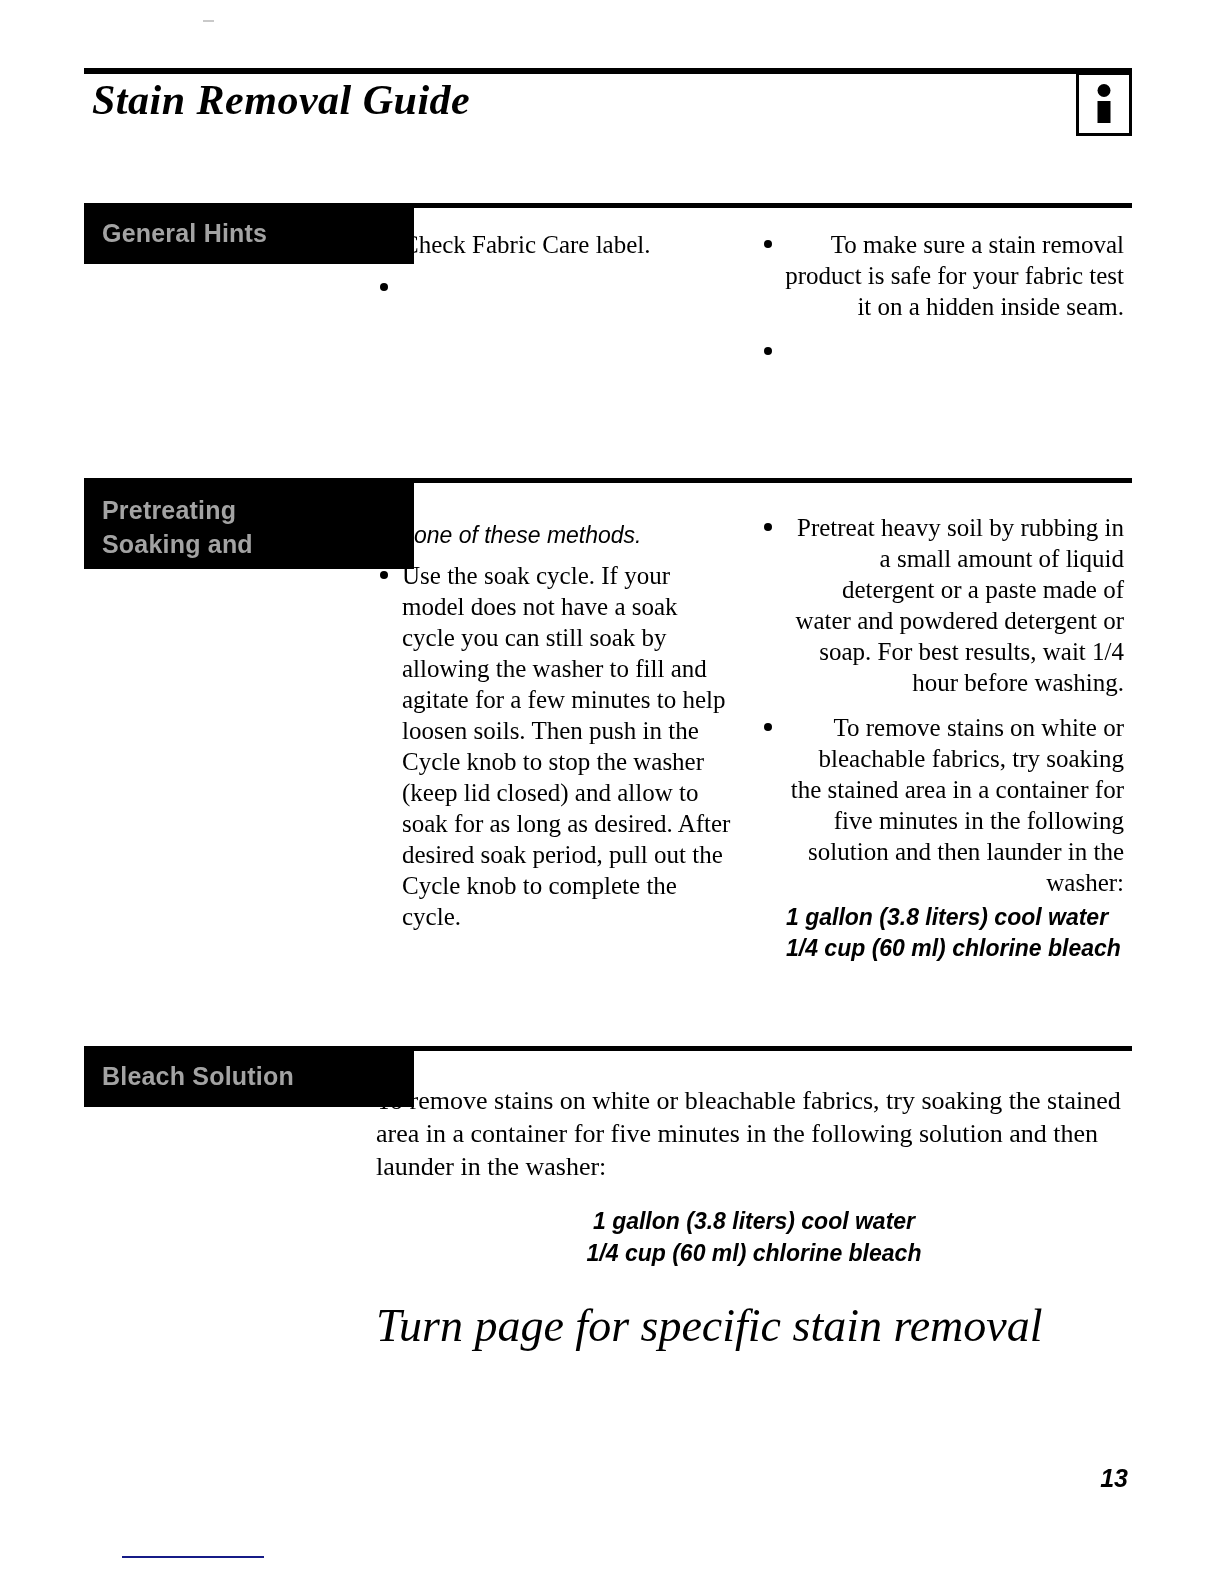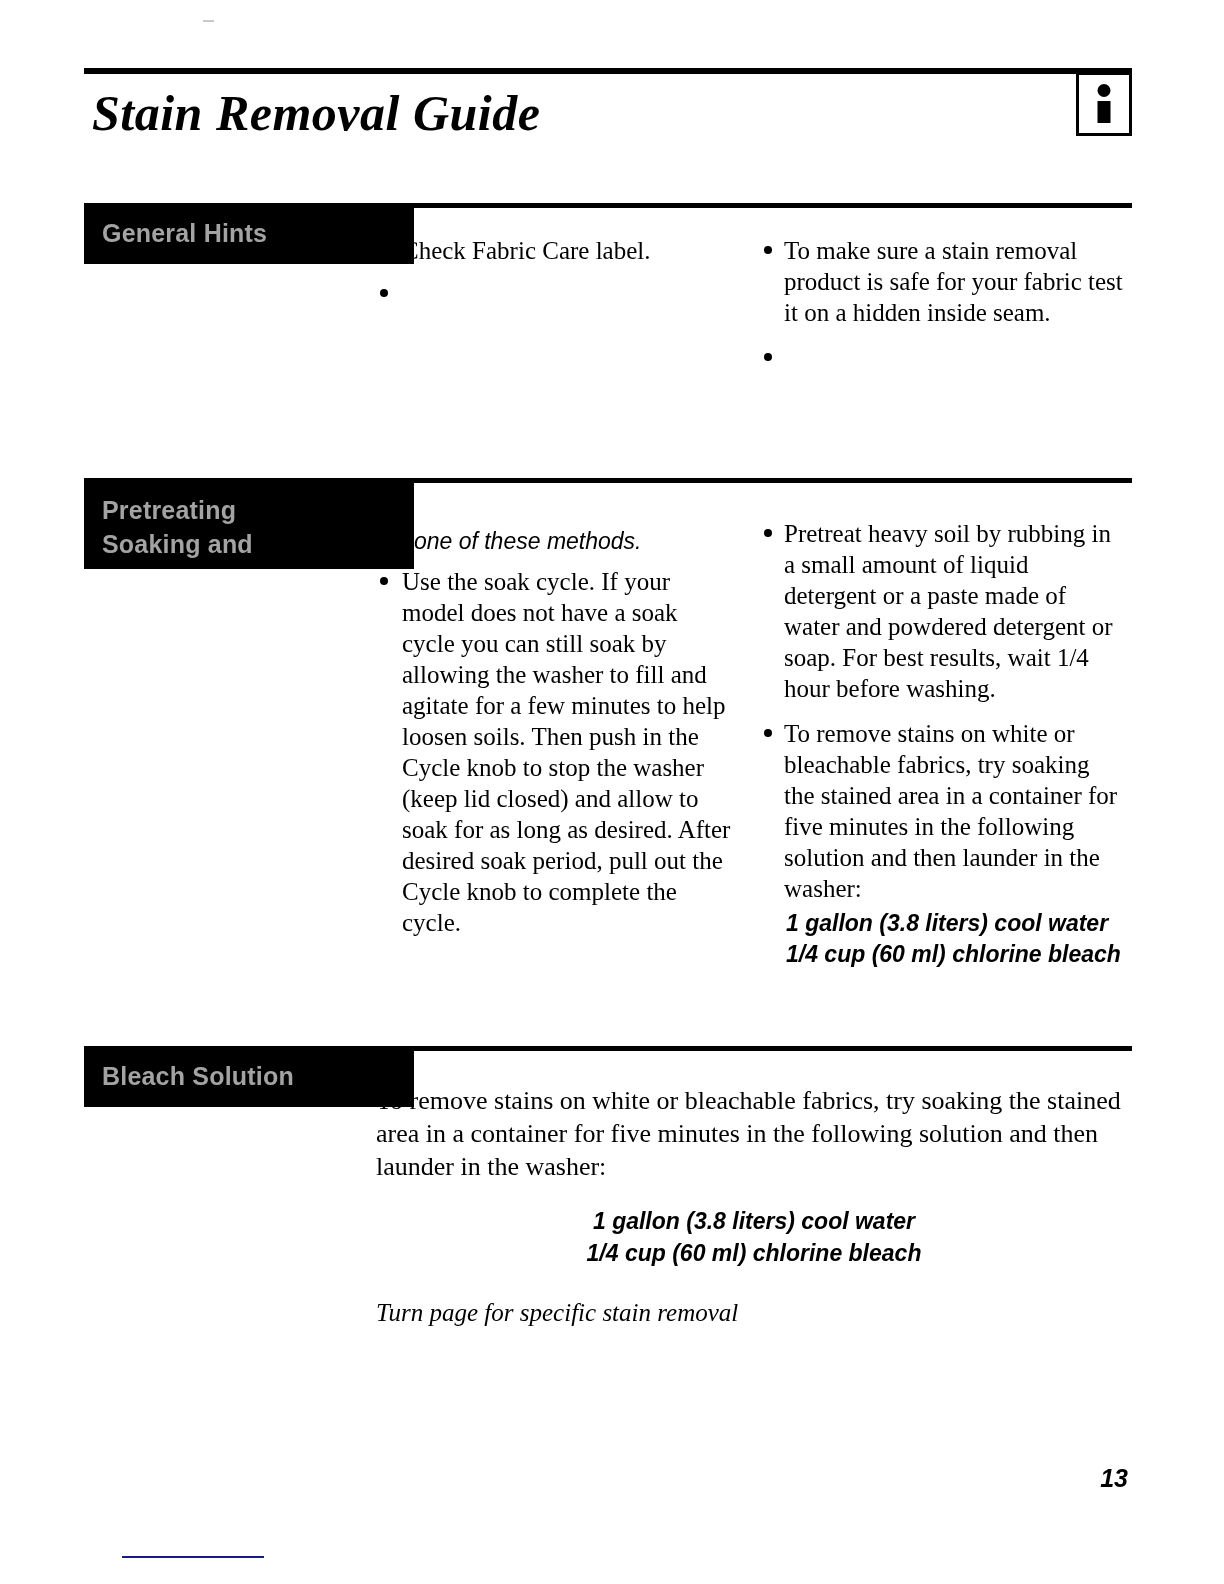--- a/index.html
+++ b/index.html
@@ -36,25 +36,25 @@
     position: absolute;
     left: 84px;
     top: 68px;
     width: 1048px;
     height: 6px;
     background: #000000;
   }
   .page-title {
     position: absolute;
     left: 92px;
-    top: 84px;
-    font-family: "Liberation Serif", serif;
-    font-style: italic;
-    font-weight: 700;
-    font-size: 50px;
+    top: 76px;
+    font-family: "Liberation Serif", serif;
+    font-style: italic;
+    font-weight: 700;
+    font-size: 42px;
     letter-spacing: 0.5px;
     white-space: nowrap;
     text-align: right;
   }
   .info-box {
     position: absolute;
     left: 1076px;
     top: 72px;
     width: 56px;
     height: 64px;
@@ -114,21 +114,21 @@
   }
 
   .cols {
     position: absolute;
     left: 292px;
     top: 14px;
     width: 756px;
   }
   .col {
     position: absolute;
-    top: 14px;
+    top: 8px;
     width: 360px;
   }
   .col-left  { left: 0px; }
   .col-right { left: 388px; }
 
   
   .body-text {
     font-family: "Liberation Serif", serif;
     font-size: 25px;
     line-height: 31px;
@@ -150,21 +150,21 @@
   }
   ul.bullets li .bullet-dot {
     position: absolute;
     left: 4px;
     top: 11px;
     width: 8px;
     height: 8px;
     border-radius: 50%;
     background: #000000;
   }
-  ul.bullets.tight li { padding-left: 20px; margin-bottom: 14px; }
+  ul.bullets.tight li { padding-left: 20px; margin-bottom: 14px; text-align: right; }
   ul.bullets.tight li .bullet-dot { left: 0px; }
 
   .sans-italic {
     font-family: "Liberation Sans", sans-serif;
     font-style: italic;
     font-weight: 400;
     font-size: 23px;
     line-height: 30px;
   }
 
@@ -190,21 +190,21 @@
     font-style: italic;
     font-weight: 700;
     font-size: 23px;
     line-height: 32px;
     text-align: center;
     margin-top: 22px;
   }
   .turn-page {
     font-family: "Liberation Serif", serif;
     font-style: italic;
-    font-size: 25px;
+    font-size: 46px;
     margin-top: 30px;
     white-space: nowrap;
   }
 
   
   .page-number {
     position: absolute;
     right: 96px;
     top: 1464px;
     font-family: "Liberation Sans", sans-serif;

